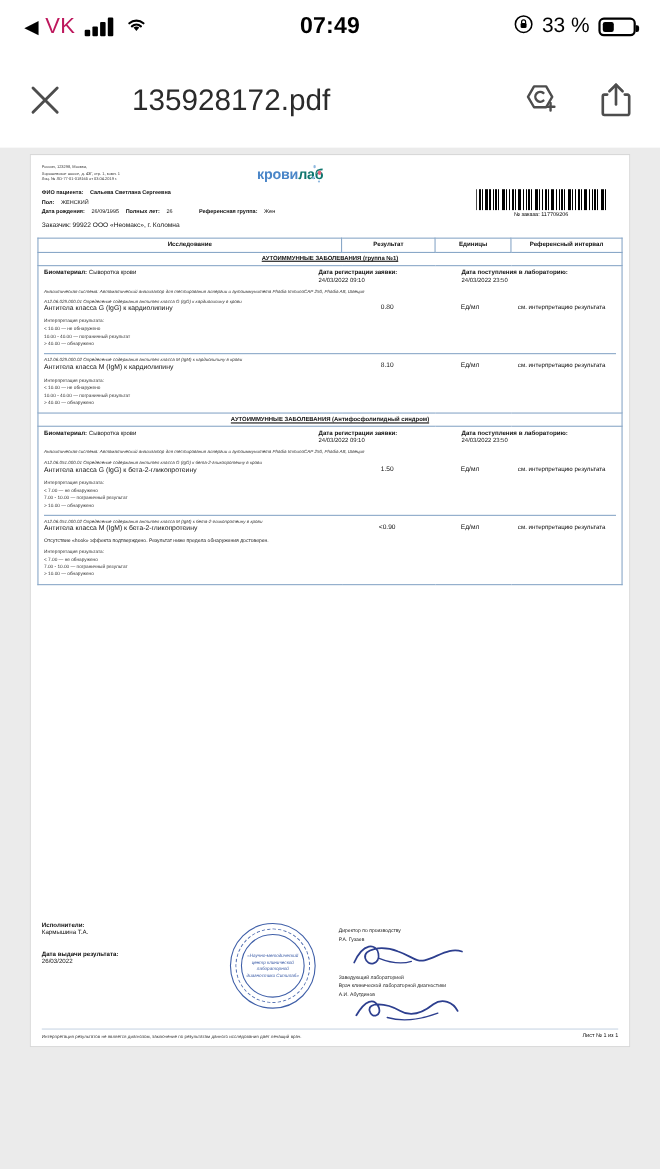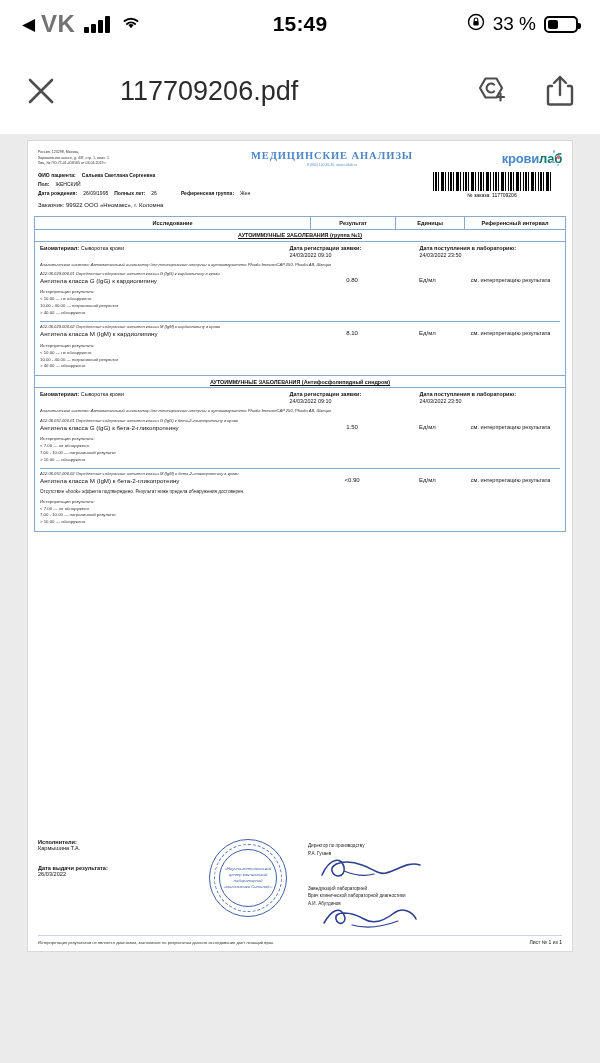--- a/index.html
+++ b/index.html
@@ -13,21 +13,21 @@
   
   .statusbar {
     height: 48px;
     display: flex; align-items: center;
     padding: 0 22px;
     position: relative;
     background: #ffffff;
   }
   .sb-left { display: flex; align-items: center; gap: 6px; }
   .sb-back { font-size: 17px; color: #000; line-height: 1; }
-  .sb-carrier { font-size: 24px; font-weight: 700; color: #737373; letter-spacing: .3px; }
+  .sb-carrier { font-size: 20px; font-weight: 400; color: #be185d; letter-spacing: .3px; }
   .bars { display: flex; align-items: flex-end; gap: 2.5px; margin-left: 3px; }
   .bars i { width: 4.5px; background: #000; border-radius: 1px; display: block; }
   .bars i:nth-child(1) { height: 6px; }
   .bars i:nth-child(2) { height: 9px; }
   .bars i:nth-child(3) { height: 13px; }
   .bars i:nth-child(4) { height: 17px; }
   .sb-time {
     position: absolute; left: 0; right: 0; text-align: center;
     font-size: 21px; font-weight: 700; color: #000; letter-spacing: .2px;
   }
@@ -206,21 +206,21 @@
         <i></i>
       </span>
     <span style="margin-left:4px;display:inline-block;">
       <svg width="22" height="16" viewBox="0 0 22 16">
           <path d="M11 14.2l2.6-3.1a4 4 0 0 0-5.2 0L11 14.2z" fill="#000"></path>
           <path d="M4.6 7.1a9.8 9.8 0 0 1 12.8 0" stroke="#000" stroke-width="2" fill="none" stroke-linecap="round"></path>
           <path d="M6.9 9.9a6.3 6.3 0 0 1 8.2 0" stroke="#000" stroke-width="2" fill="none" stroke-linecap="round"></path>
         </svg>
     </span>
   </div>
-  <div class="sb-time">15:49</div>
+  <div class="sb-time">07:49</div>
   <div class="sb-right">
     <span>
       <svg width="18" height="18" viewBox="0 0 18 18">
           <circle cx="9" cy="9" r="7.5" stroke="#000" stroke-width="1.4" fill="none"></circle>
           <rect x="6.3" y="8" width="5.4" height="4.4" rx="1" fill="#000"></rect>
           <path d="M7.2 8V6.8a1.8 1.8 0 0 1 3.6 0V8" stroke="#000" stroke-width="1.1" fill="none"></path>
         </svg>
     </span>
     <span class="sb-pct">33 %</span>
     <span class="batt">
@@ -228,21 +228,21 @@
       </span>
   </div>
 </div>
 
 <div class="toolbar">
   <span class="icon-btn">
     <svg width="34" height="34" viewBox="0 0 34 34">
         <path d="M6 6 L28 28 M28 6 L6 28" stroke="#4d4d4d" stroke-width="2.6" stroke-linecap="round"></path>
       </svg>
   </span>
-  <span class="tb-title">117709206.pdf</span>
+  <span class="tb-title">135928172.pdf</span>
   <div class="tb-right">
     <span class="icon-btn">
       <svg width="38" height="34" viewBox="0 0 38 34">
         <path d="M13.5 4.5 L24.5 4.5 L30 14 L24.5 23.5 L13.5 23.5 L8 14 Z" stroke="#4d4d4d" stroke-width="2.2" fill="none" stroke-linejoin="round"></path>
         <path d="M22 10.5 a4.5 4.5 0 1 0 0 7" stroke="#4d4d4d" stroke-width="2.2" fill="none" stroke-linecap="round"></path>
         <path d="M28.5 19.5 v7 M25 23 h7" stroke="#4d4d4d" stroke-width="2.2" stroke-linecap="round"></path>
       </svg>
     </span>
     <span class="icon-btn">
       <svg width="32" height="36" viewBox="0 0 32 36">
@@ -255,24 +255,20 @@
 </div>
 
 <div class="viewer">
   <div class="page">
 
     <div class="doc-head">
       <div class="addr">
         <div>Россия, 123298, Москва,</div>
         <div>Хорошевское шоссе, д. 43Г, стр. 1, комн. 1</div>
         <div>Лиц. № ЛО-77-01-018165 от 03.04.2019 г.</div>
-      </div>
-      <div class="brand-wrap">
-        <div class="brand-main">МЕДИЦИНСКИЕ АНАЛИЗЫ</div>
-        <div class="brand-sub">8 (800) 100-36-30, www.citilab.ru</div>
       </div>
       <div class="logo">
         <div class="logo-text">
           <span class="c1">крови</span><span class="c2">лаб</span>
         </div>
         <span class="logo-dots">
           <i class="d1"></i>
             <i class="d2"></i>
             <i class="d3"></i>
             <i class="d4"></i>

